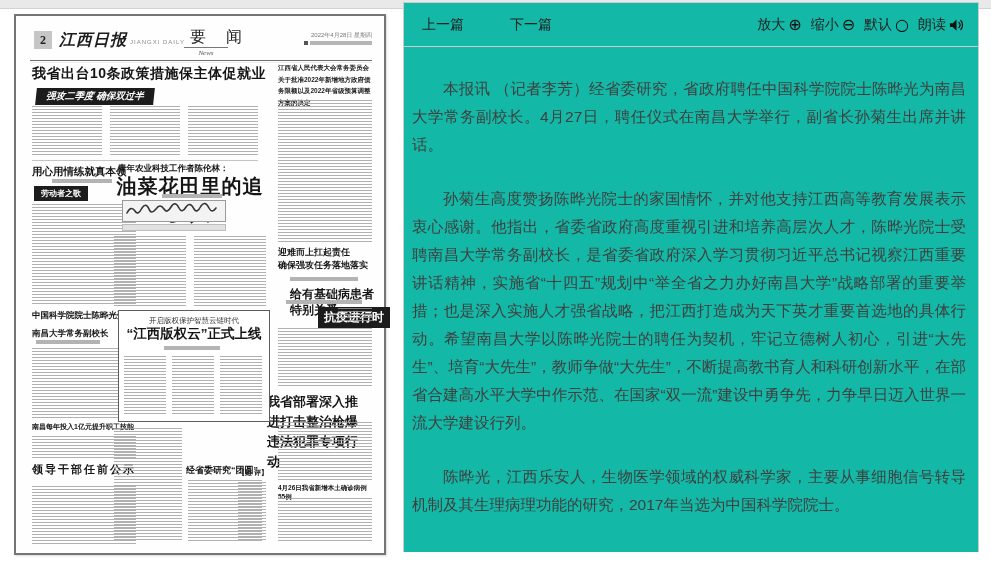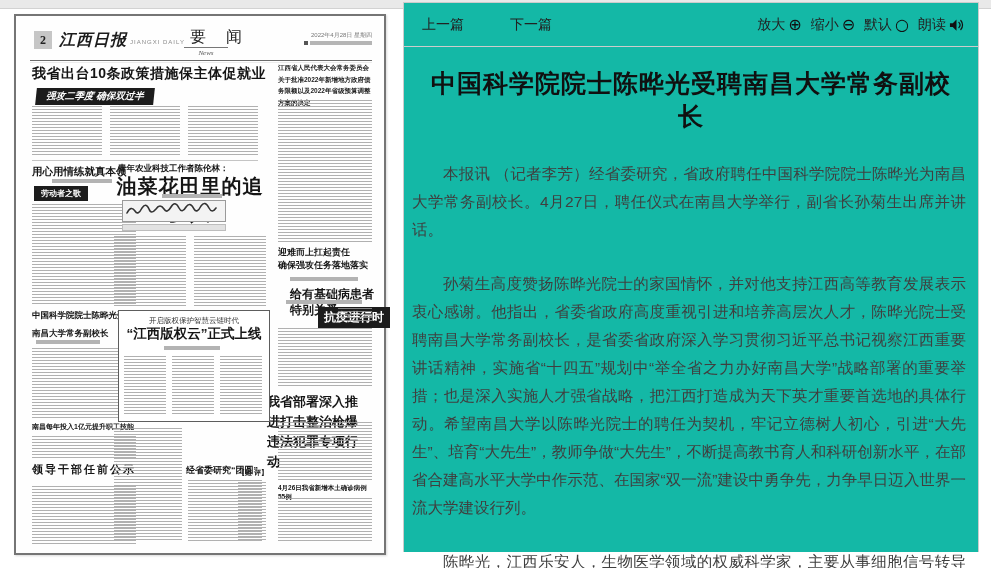--- a/index.html
+++ b/index.html
@@ -162,20 +162,19 @@
         <span style="display:inline-flex;">
           <svg width="15" height="14" viewBox="0 0 16 14">
             <path d="M1 5h3l4-4v12l-4-4H1z" fill="#111"></path>
             <path d="M10.5 4.2a4 4 0 010 5.6 M12.6 2.2a7.2 7.2 0 010 9.6" stroke="#111" fill="none" stroke-width="1.3" stroke-linecap="round"></path>
           </svg>
         </span>
       </span>
     </span>
   </div>
 
-  <h1 class="article-title">中国科学院院士陈晔光受聘南昌大学常务副校长</h1>
 
   <div class="article-body">
     <p>本报讯 （记者李芳）经省委研究，省政府聘任中国科学院院士陈晔光为南昌大学常务副校长。4月27日，聘任仪式在南昌大学举行，副省长孙菊生出席并讲话。</p>
     <p>孙菊生高度赞扬陈晔光院士的家国情怀，并对他支持江西高等教育发展表示衷心感谢。他指出，省委省政府高度重视引进和培养高层次人才，陈晔光院士受聘南昌大学常务副校长，是省委省政府深入学习贯彻习近平总书记视察江西重要讲话精神，实施省“十四五”规划中“举全省之力办好南昌大学”战略部署的重要举措；也是深入实施人才强省战略，把江西打造成为天下英才重要首选地的具体行动。希望南昌大学以陈晔光院士的聘任为契机，牢记立德树人初心，引进“大先生”、培育“大先生”，教师争做“大先生”，不断提高教书育人和科研创新水平，在部省合建高水平大学中作示范、在国家“双一流”建设中勇争先，力争早日迈入世界一流大学建设行列。</p>
     <p>陈晔光，江西乐安人，生物医学领域的权威科学家，主要从事细胞信号转导机制及其生理病理功能的研究，2017年当选为中国科学院院士。</p>
   </div>
 </div>
 
 </body></html>

